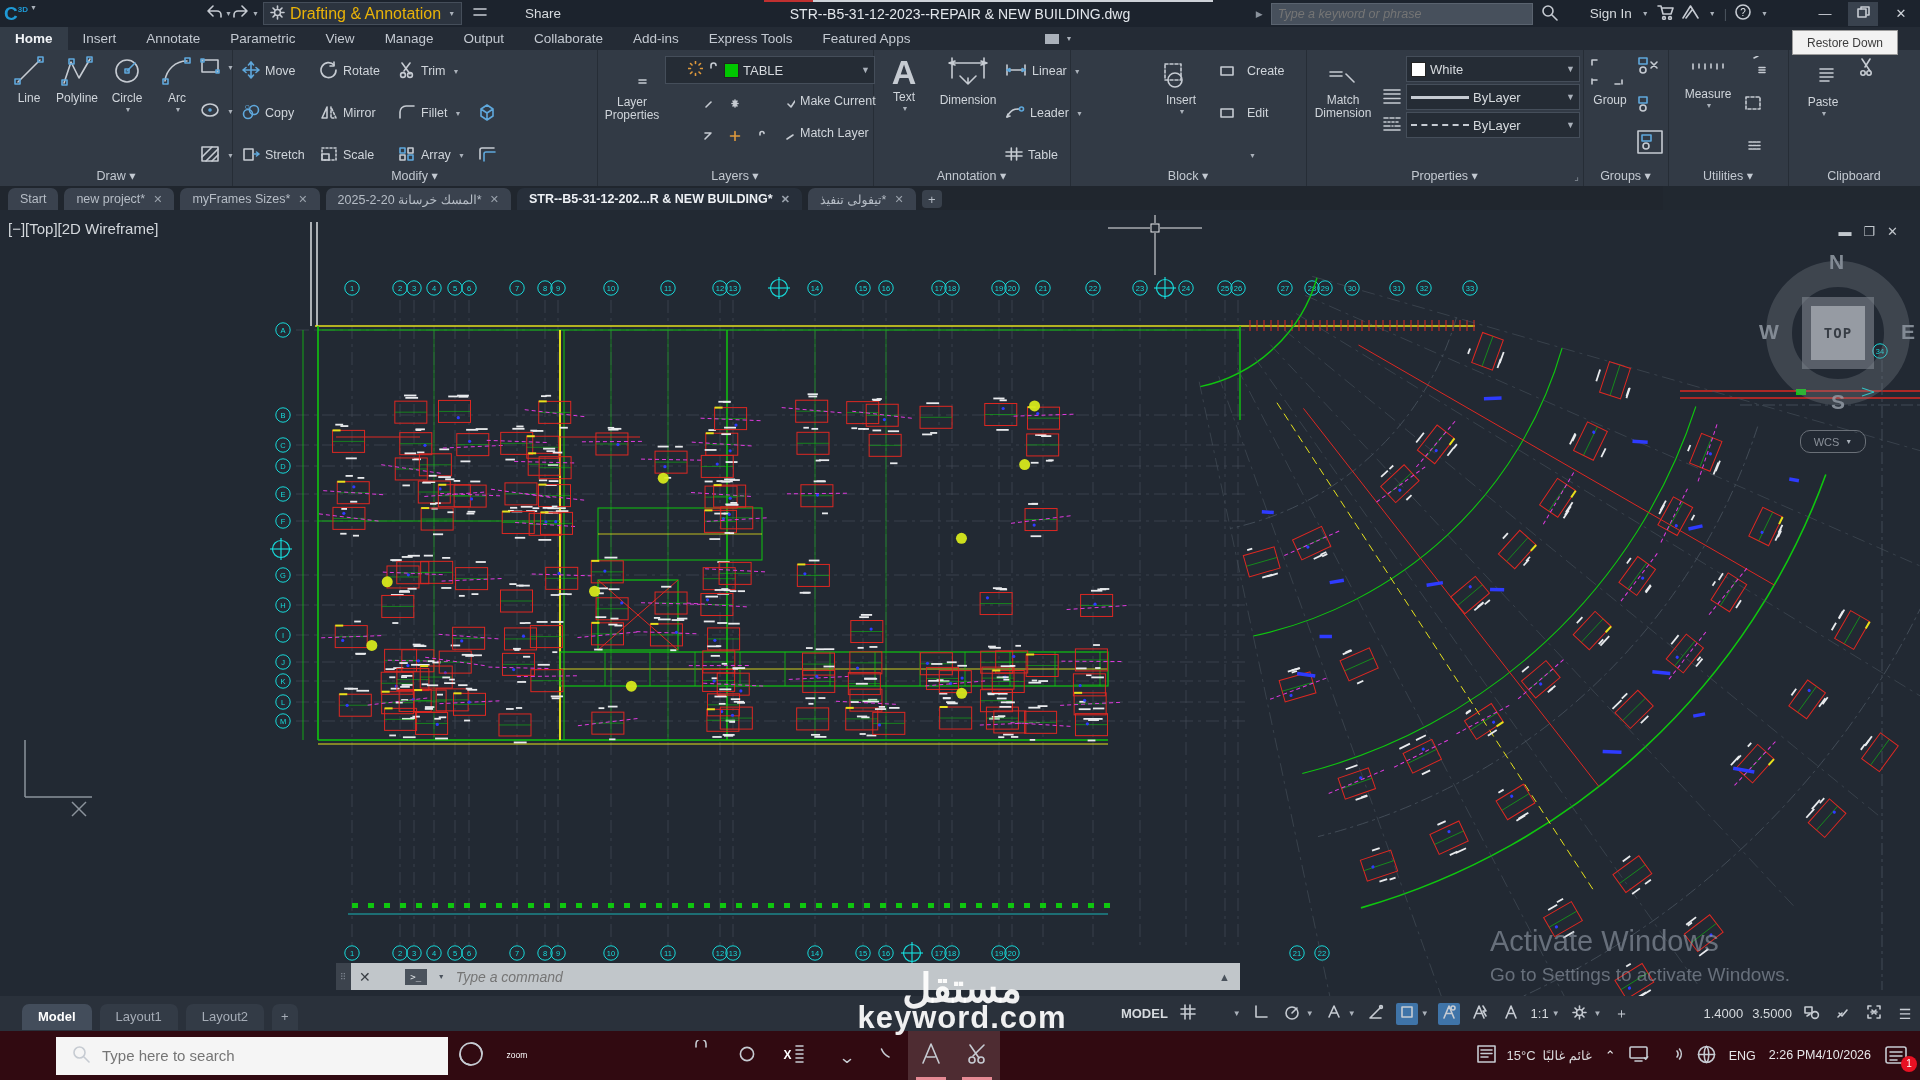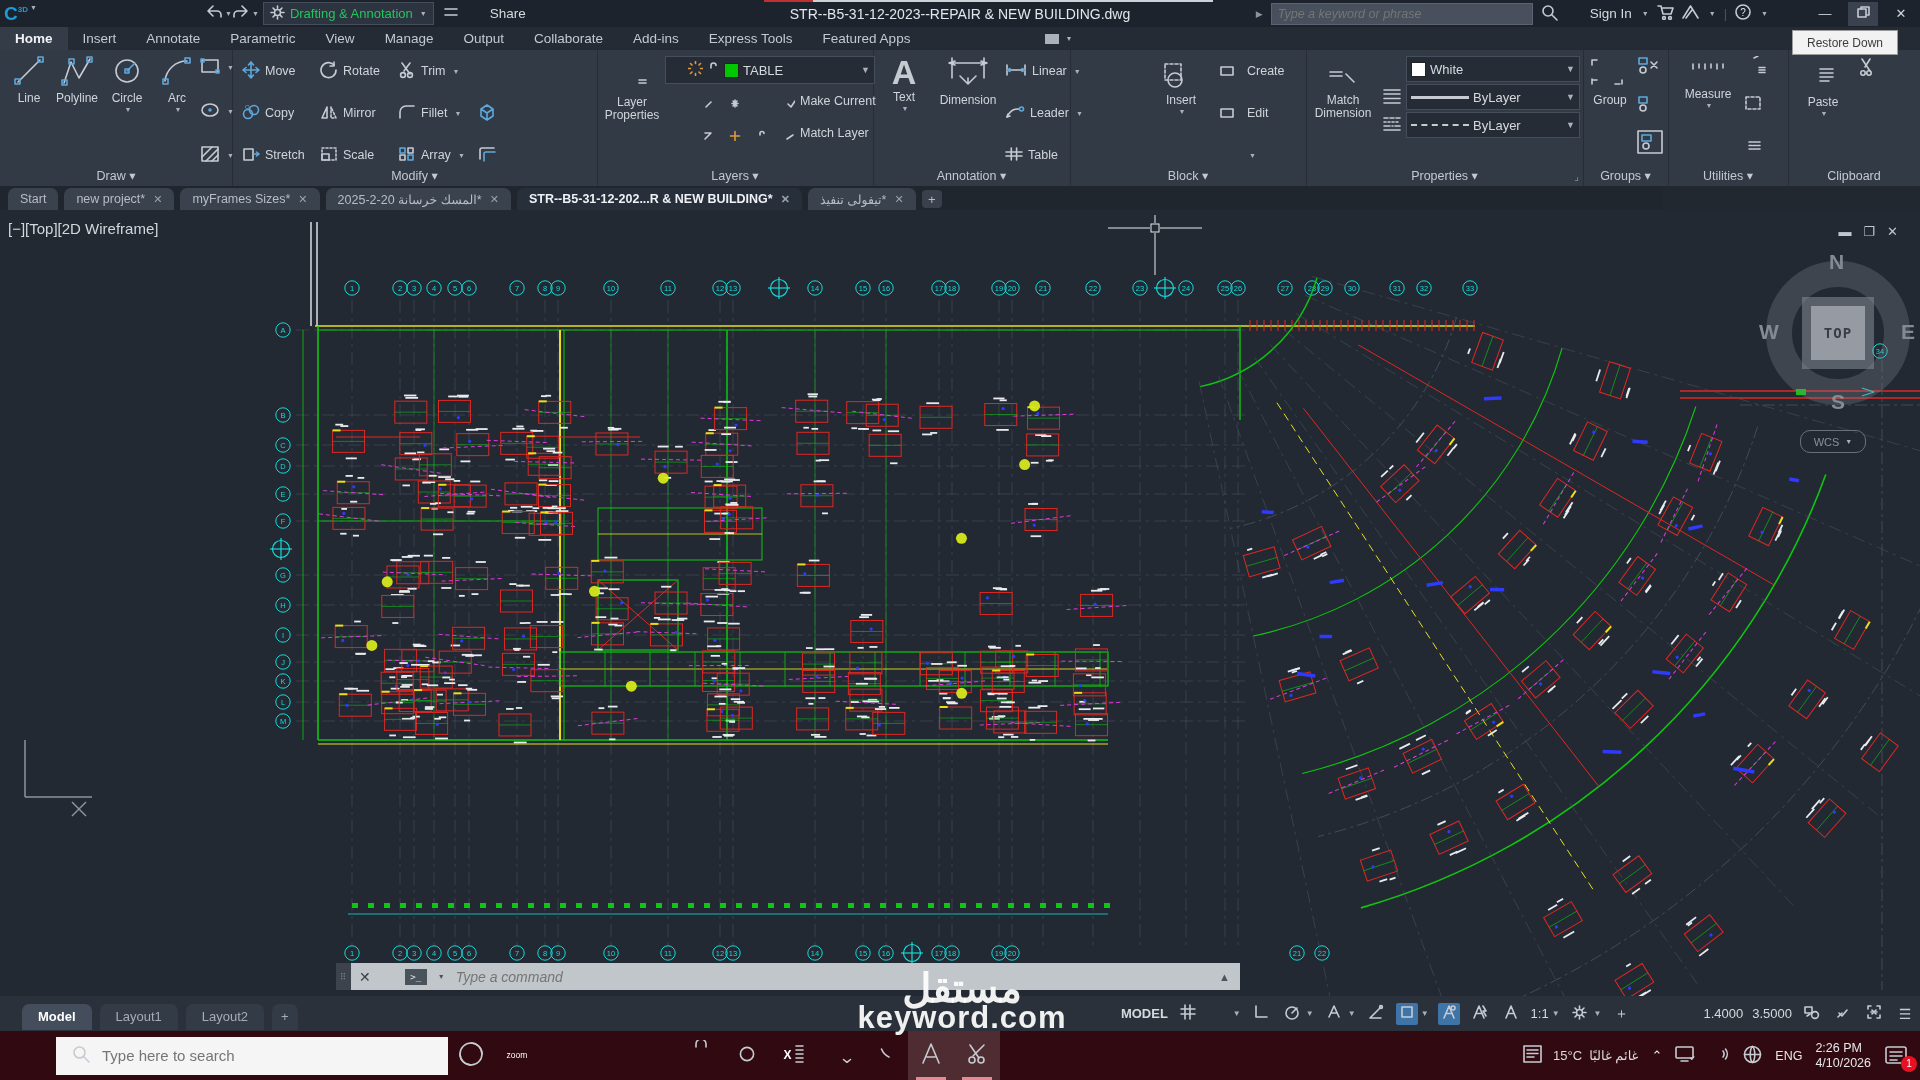--- a/index.html
+++ b/index.html
@@ -12,21 +12,21 @@
   
   #titlebar{position:absolute;left:0;top:0;width:1920px;height:27px;background:#1c232d;display:flex;align-items:center;z-index:50}
   #loadline-red{position:absolute;left:764px;top:0;width:49px;height:2px;background:#c03030}
   #loadline-gray{position:absolute;left:813px;top:0;width:400px;height:2px;background:#cdd2d8}
   .qat{width:27px;height:23px;display:flex;align-items:center;justify-content:center}
   #c3d{display:flex;align-items:flex-start;margin:0 6px 0 4px;cursor:default}
   #c3d .bigc{color:#1f9ad6;font-size:19px;font-weight:bold;line-height:19px}
   #c3d .sup{color:#1f9ad6;font-size:8px;font-weight:bold;margin-top:1px}
   .tinydown{font-size:7px;color:#aab1ba;margin-left:2px}
   #workspace-pill{display:flex;align-items:center;background:#2c343f;border:1px solid #454e5a;height:21px;padding:0 6px;margin:0 4px;gap:5px}
-  #workspace-pill span.wlabel{font-size:13px;color:#22c55e}
+  #workspace-pill span.wlabel{font-size:16px;color:#eab308}
   #title-filename{position:absolute;left:0;top:0;width:1920px;height:27px;display:flex;align-items:center;justify-content:center;pointer-events:none;font-size:14px;color:#e3e7ec}
   #title-right{position:absolute;right:0;top:0;height:27px;display:flex;align-items:center;gap:8px;padding-right:4px}
   #title-search{width:248px;height:20px;background:#47505c;border:1px solid #5a636f;color:#c3c9d1;font-style:italic;font-size:12.5px;padding:0 6px;font-family:"Liberation Sans",sans-serif}
   .tbtxt{font-size:13.5px;color:#d6dade}
   .winbtn{width:30px;height:24px;display:flex;align-items:center;justify-content:center;color:#cfd4da}
   #restore-btn{background:#39424e}
   #restore-tooltip{position:absolute;right:22px;top:30px;width:104px;height:23px;background:#f2f2f2;border:1px solid #9b9b9b;color:#3c3c3c;font-size:12px;display:flex;align-items:center;justify-content:center;z-index:99}
   
   #ribbontabs{position:absolute;left:0;top:27px;width:1920px;height:23px;background:#242b35;display:flex;align-items:stretch;z-index:40}
   .rtab{padding:0 15px;display:flex;align-items:center;font-size:13.5px;color:#c3c9d1}
@@ -90,21 +90,21 @@
   .sval{font-size:13px;color:#d6dade}
   
   #taskbar{position:absolute;left:0;top:1031px;width:1920px;height:49px;background:#310a11;display:flex;align-items:center;z-index:70}
   #start{width:56px;height:49px;display:flex;align-items:center;justify-content:center}
   #tsearch{width:360px;height:38px;background:#f5f5f5;display:flex;align-items:center;gap:10px;padding:0 16px}
   #tsearch input{border:none;outline:none;background:transparent;font-size:15px;color:#555;width:220px;font-family:"Liberation Sans",sans-serif}
   .tapp{width:46px;height:49px;display:flex;align-items:center;justify-content:center;position:relative}
   .tapp.active{background:rgba(255,255,255,.14)}
   .tapp.active::after{content:"";position:absolute;left:8px;bottom:0;width:30px;height:3px;background:#e58a94}
   #tray{position:absolute;right:0;top:0;height:49px;display:flex;align-items:center;gap:13px;padding-right:10px;color:#e6e7e9}
-  #clock{display:flex;flex-direction:column;align-items:flex-start;font-size:12.5px;line-height:15px}
+  #clock{display:flex;flex-direction:row;align-items:center;font-size:12.5px;line-height:15px}
   #weather{display:flex;align-items:center;gap:7px;color:#dadbdd;font-size:13px}
   #notif{position:relative;width:26px;height:22px}
   #notif .badge{position:absolute;right:-7px;bottom:-5px;width:16px;height:16px;border-radius:50%;background:#e81123;color:#fff;font-size:10px;display:flex;align-items:center;justify-content:center}
 </style>
 </head>
 <body>
 
 <div id="titlebar">
   <div id="c3d">
     <span class="bigc">C</span>
@@ -170,21 +170,21 @@
     <span class="wlabel">Drafting &amp; Annotation</span>
     <span class="tinydown">▼</span>
   </div>
   <div class="qat">
       <span><svg class="ic" width="14" height="12" viewBox="0 0 14 12">
           <path d="M1 3h12M1 9h12"></path>
           <circle cx="5" cy="3" r="1.6" fill="#c6cbd2" class="f"></circle>
           <circle cx="9" cy="9" r="1.6" fill="#c6cbd2" class="f"></circle>
         </svg></span>
     </div>
-  <div class="qat" style="width:auto;gap:3px;padding:0 5px">
+  <div class="qat" style="width:auto;gap:10px;padding:0 5px">
     <span><svg class="ic" width="17" height="15" viewBox="0 0 17 15">
           <path d="M1 7 L16 1 L10 14 L7 9 Z" fill="#4a90d9" class="f"></path>
         </svg></span>
     <span class="tbtxt">Share</span>
   </div>
   <div id="loadline-red"></div>
   <div id="loadline-gray"></div>
   <div id="title-filename">
       <span>STR--B5-31-12-2023--REPAIR &amp; NEW BUILDING.dwg</span>
     </div>
@@ -2384,20 +2384,24 @@
     <span class="vc-letter" style="left:68px;top:132px">S</span>
     <div id="vc-square">
       <div id="vc-top">TOP</div>
     </div>
   </div>
   <div id="wcs-pill">
     <span>WCS</span>
       <span class="tinydown">▼</span>
   </div>
 
+  <div id="activate-wm">
+    <div class="l1">Activate Windows</div>
+    <div class="l2">Go to Settings to activate Windows.</div>
+  </div>
 
   <div id="cmdbar">
     <div id="cmd-grip">⠿</div>
     <div id="cmd-body">
       <span class="dk">✕</span>
       <span><svg class="ic" width="16" height="16" viewBox="0 0 16 16">
             <path d="M10 2a4 4 0 0 0-4 5L2 11l3 3 4-4a4 4 0 0 0 5-4l-2 1-2-2z" fill="#4a525c" class="f"></path>
           </svg></span>
       <span id="cmd-prompt-icon">&gt;_</span>
       <span class="tinydown" style="color:#4a525c">▼</span>

